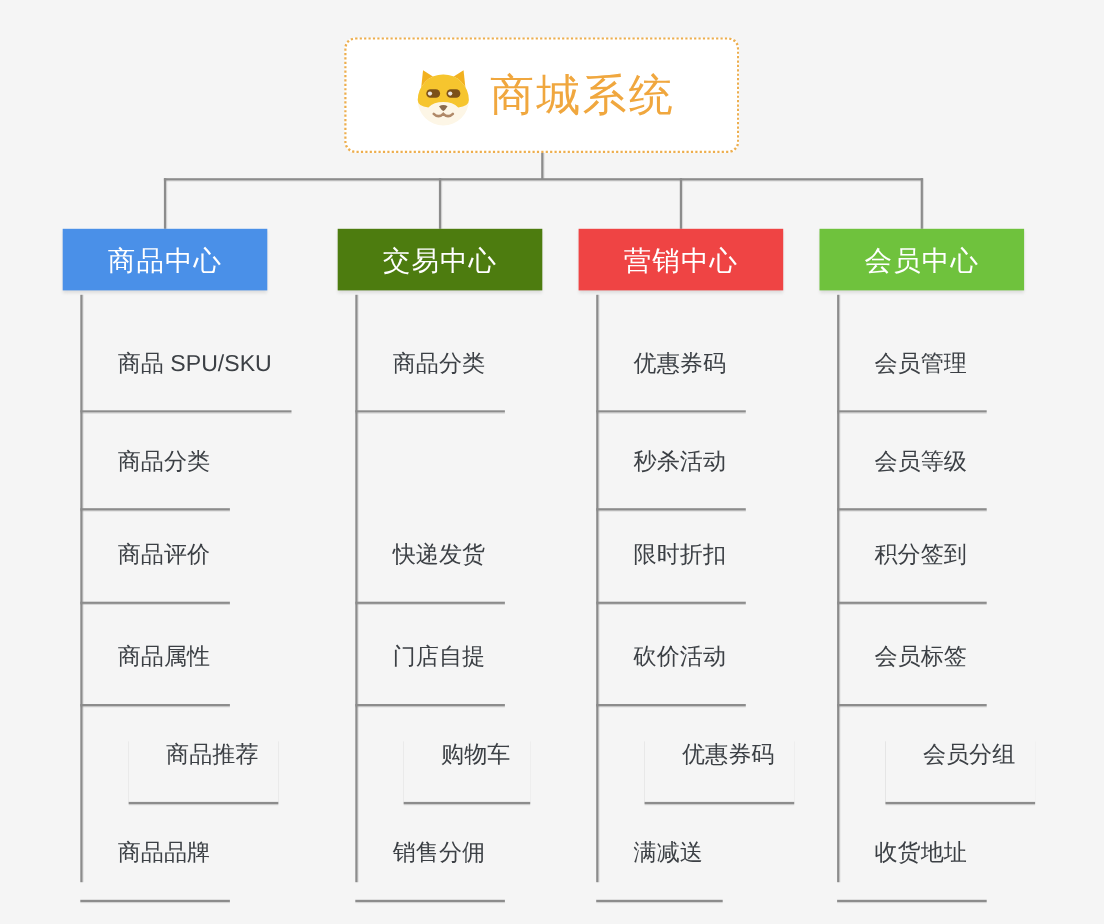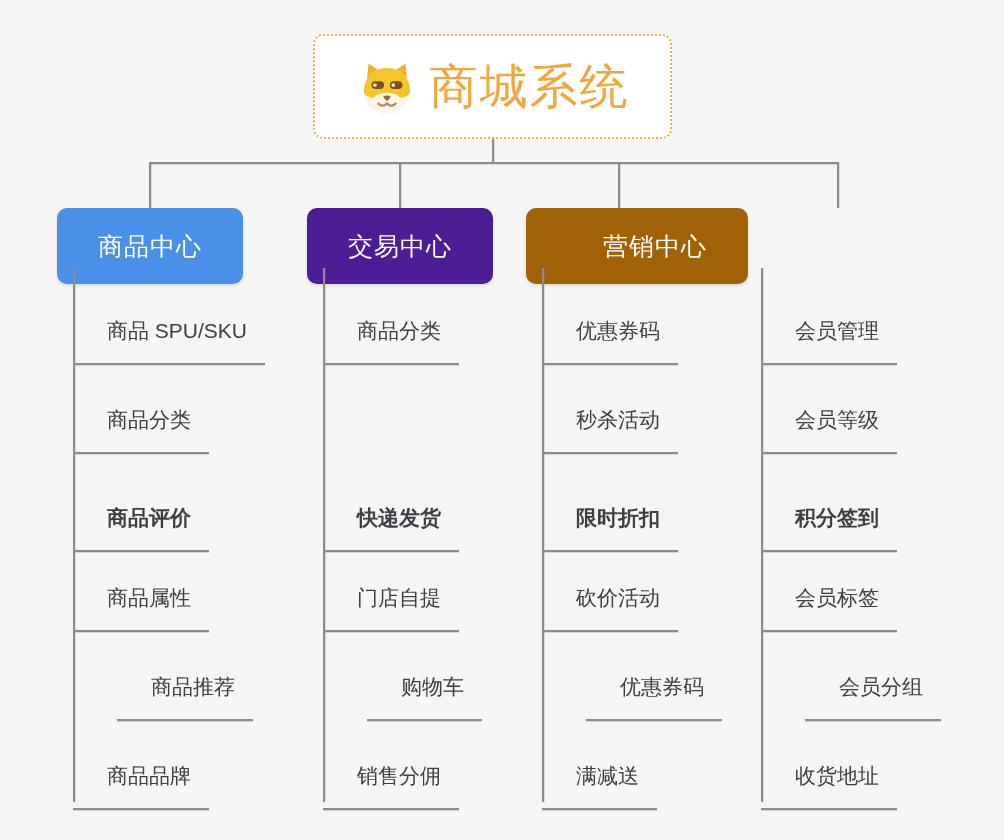--- a/index.html
+++ b/index.html
@@ -19,21 +19,21 @@
     width:359px; height:105px;
     background:#ffffff;
     border:2px dotted #edae4e;
     border-radius:10px;
     box-sizing:border-box;
     display:flex; align-items:center; justify-content:center;
     gap:12px;
     cursor:default;
   }
   .root-title {
-    font-size:48px;
+    font-size:40px;
     color:#f0a73e;
     letter-spacing:2px;
     white-space:nowrap;
   }
   .dog-icon { width:62px; height:62px; flex:0 0 auto; }
   
   .vline, .hline { position:absolute; background:#8c8c8c; }
   .vline { width:2px; box-shadow:1px 0 0 rgba(140,140,140,0.25); }
   .hline { height:2px; box-shadow:0 1px 0 rgba(140,140,140,0.25); }
   .root-stub  { left:492px; top:139px; height:24px; }
@@ -43,43 +43,43 @@
   .drop-2 { left:618px; top:162px; height:46px; }
   .drop-3 { left:837px; top:162px; height:46px; }
   
   .branch-col { position:absolute; top:208px; width:186px; height:600px; }
   .col-0 { left:57px; }
   .col-1 { left:307px; }
   .col-2 { left:526px; }
   .col-3 { left:745px; }
   .branch-box {
     position:absolute; left:0; top:0;
-    width:186px; height:76px;
-    border-radius:10px;
+    width:186px; height:56px;
+    border-radius:0;
     display:flex; align-items:center; justify-content:center;
     color:#ffffff;
     font-size:25px;
     letter-spacing:1px;
     box-shadow:0 2px 3px rgba(0,0,0,0.10);
     cursor:default;
     white-space:nowrap;
   }
   .trunk { left:16px; top:60px; height:534px; }
   .leaf {
     position:absolute; left:16px;
-    padding:0 18px 18px 34px;
+    padding:0 18px 28px 34px;
     font-size:21px; line-height:28px;
     color:#3c4045;
     border-bottom:2px solid #8c8c8c;
     box-shadow:0 1px 0 rgba(140,140,140,0.30);
     white-space:nowrap;
     width:max-content;
     cursor:default;
   }
-  .leaf-0 { top:109px; } .leaf-1 { top:198px; } .leaf-2 { top:296px;font-weight:bold; }
+  .leaf-0 { top:109px; } .leaf-1 { top:198px; } .leaf-2 { top:283px; }
   .leaf-3 { top:376px;text-align:center; } .leaf-4 { top:465px;margin-left:44px; } .leaf-5 { top:554px; }
 </style>
 </head>
 <body>
 
 <div class="canvas">
 
   <div class="root-node">
     <svg class="dog-icon" viewBox="0 0 64 64">
       <path d="M13,8 L27,17 L11,27 Z" fill="#f2b11f"></path>
@@ -108,41 +108,42 @@
     <div class="vline trunk"></div>
     <div class="leaf leaf-0">商品 SPU/SKU</div>
     <div class="leaf leaf-1">商品分类</div>
     <div class="leaf leaf-2">商品评价</div>
     <div class="leaf leaf-3">商品属性</div>
     <div class="leaf leaf-4">商品推荐</div>
     <div class="leaf leaf-5">商品品牌</div>
   </div>
 
   <div class="branch-col col-1">
-    <div class="branch-box" style="background-color: #4c1d95;">交易中心</div>
+    <div class="branch-box" style="background-color: #4d7c0f;">交易中心</div>
     <div class="vline trunk"></div>
     <div class="leaf leaf-0">商品分类</div>
     <div class="leaf leaf-2">快递发货</div>
     <div class="leaf leaf-3">门店自提</div>
     <div class="leaf leaf-4">购物车</div>
     <div class="leaf leaf-5">销售分佣</div>
   </div>
 
   <div class="branch-col col-2">
-    <div class="branch-box" style="background-color: #a16207; padding-left: 36px;">营销中心</div>
+    <div class="branch-box" style="background-color: #ef4444;">营销中心</div>
     <div class="vline trunk"></div>
     <div class="leaf leaf-0">优惠券码</div>
     <div class="leaf leaf-1">秒杀活动</div>
     <div class="leaf leaf-2">限时折扣</div>
     <div class="leaf leaf-3">砍价活动</div>
     <div class="leaf leaf-4">优惠券码</div>
     <div class="leaf leaf-5">满减送</div>
   </div>
 
   <div class="branch-col col-3">
+    <div class="branch-box" style="background-color: rgb(111, 194, 61);">会员中心</div>
     <div class="vline trunk"></div>
     <div class="leaf leaf-0">会员管理</div>
     <div class="leaf leaf-1">会员等级</div>
     <div class="leaf leaf-2">积分签到</div>
     <div class="leaf leaf-3">会员标签</div>
     <div class="leaf leaf-4">会员分组</div>
     <div class="leaf leaf-5">收货地址</div>
   </div>
 
 </div>

